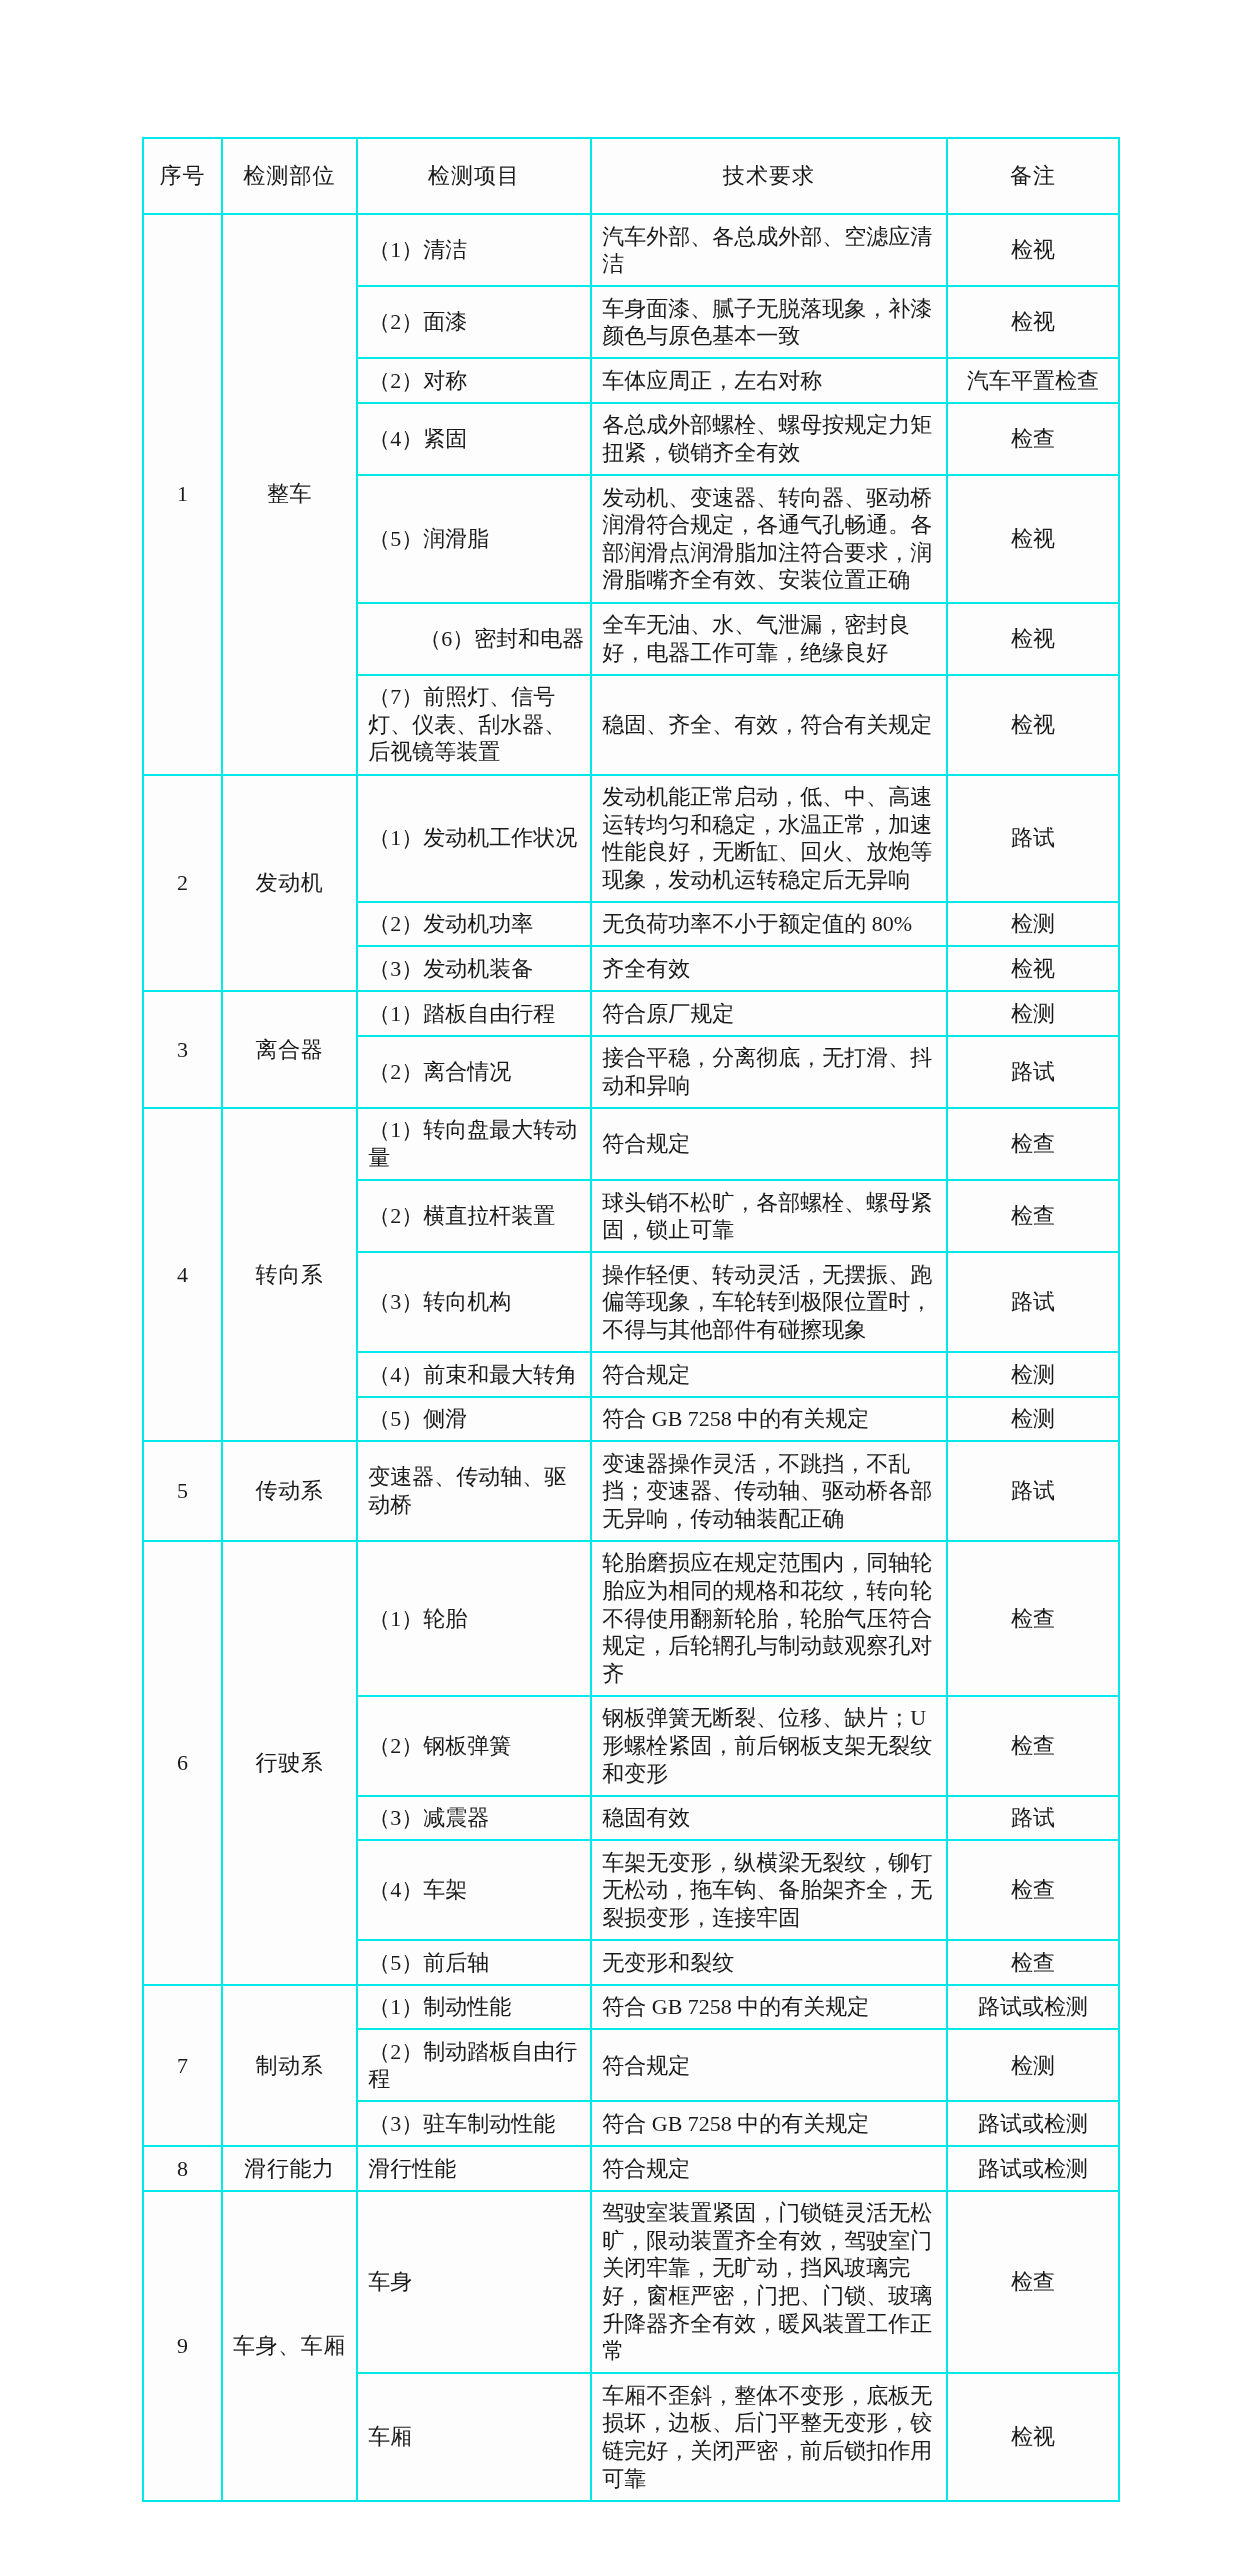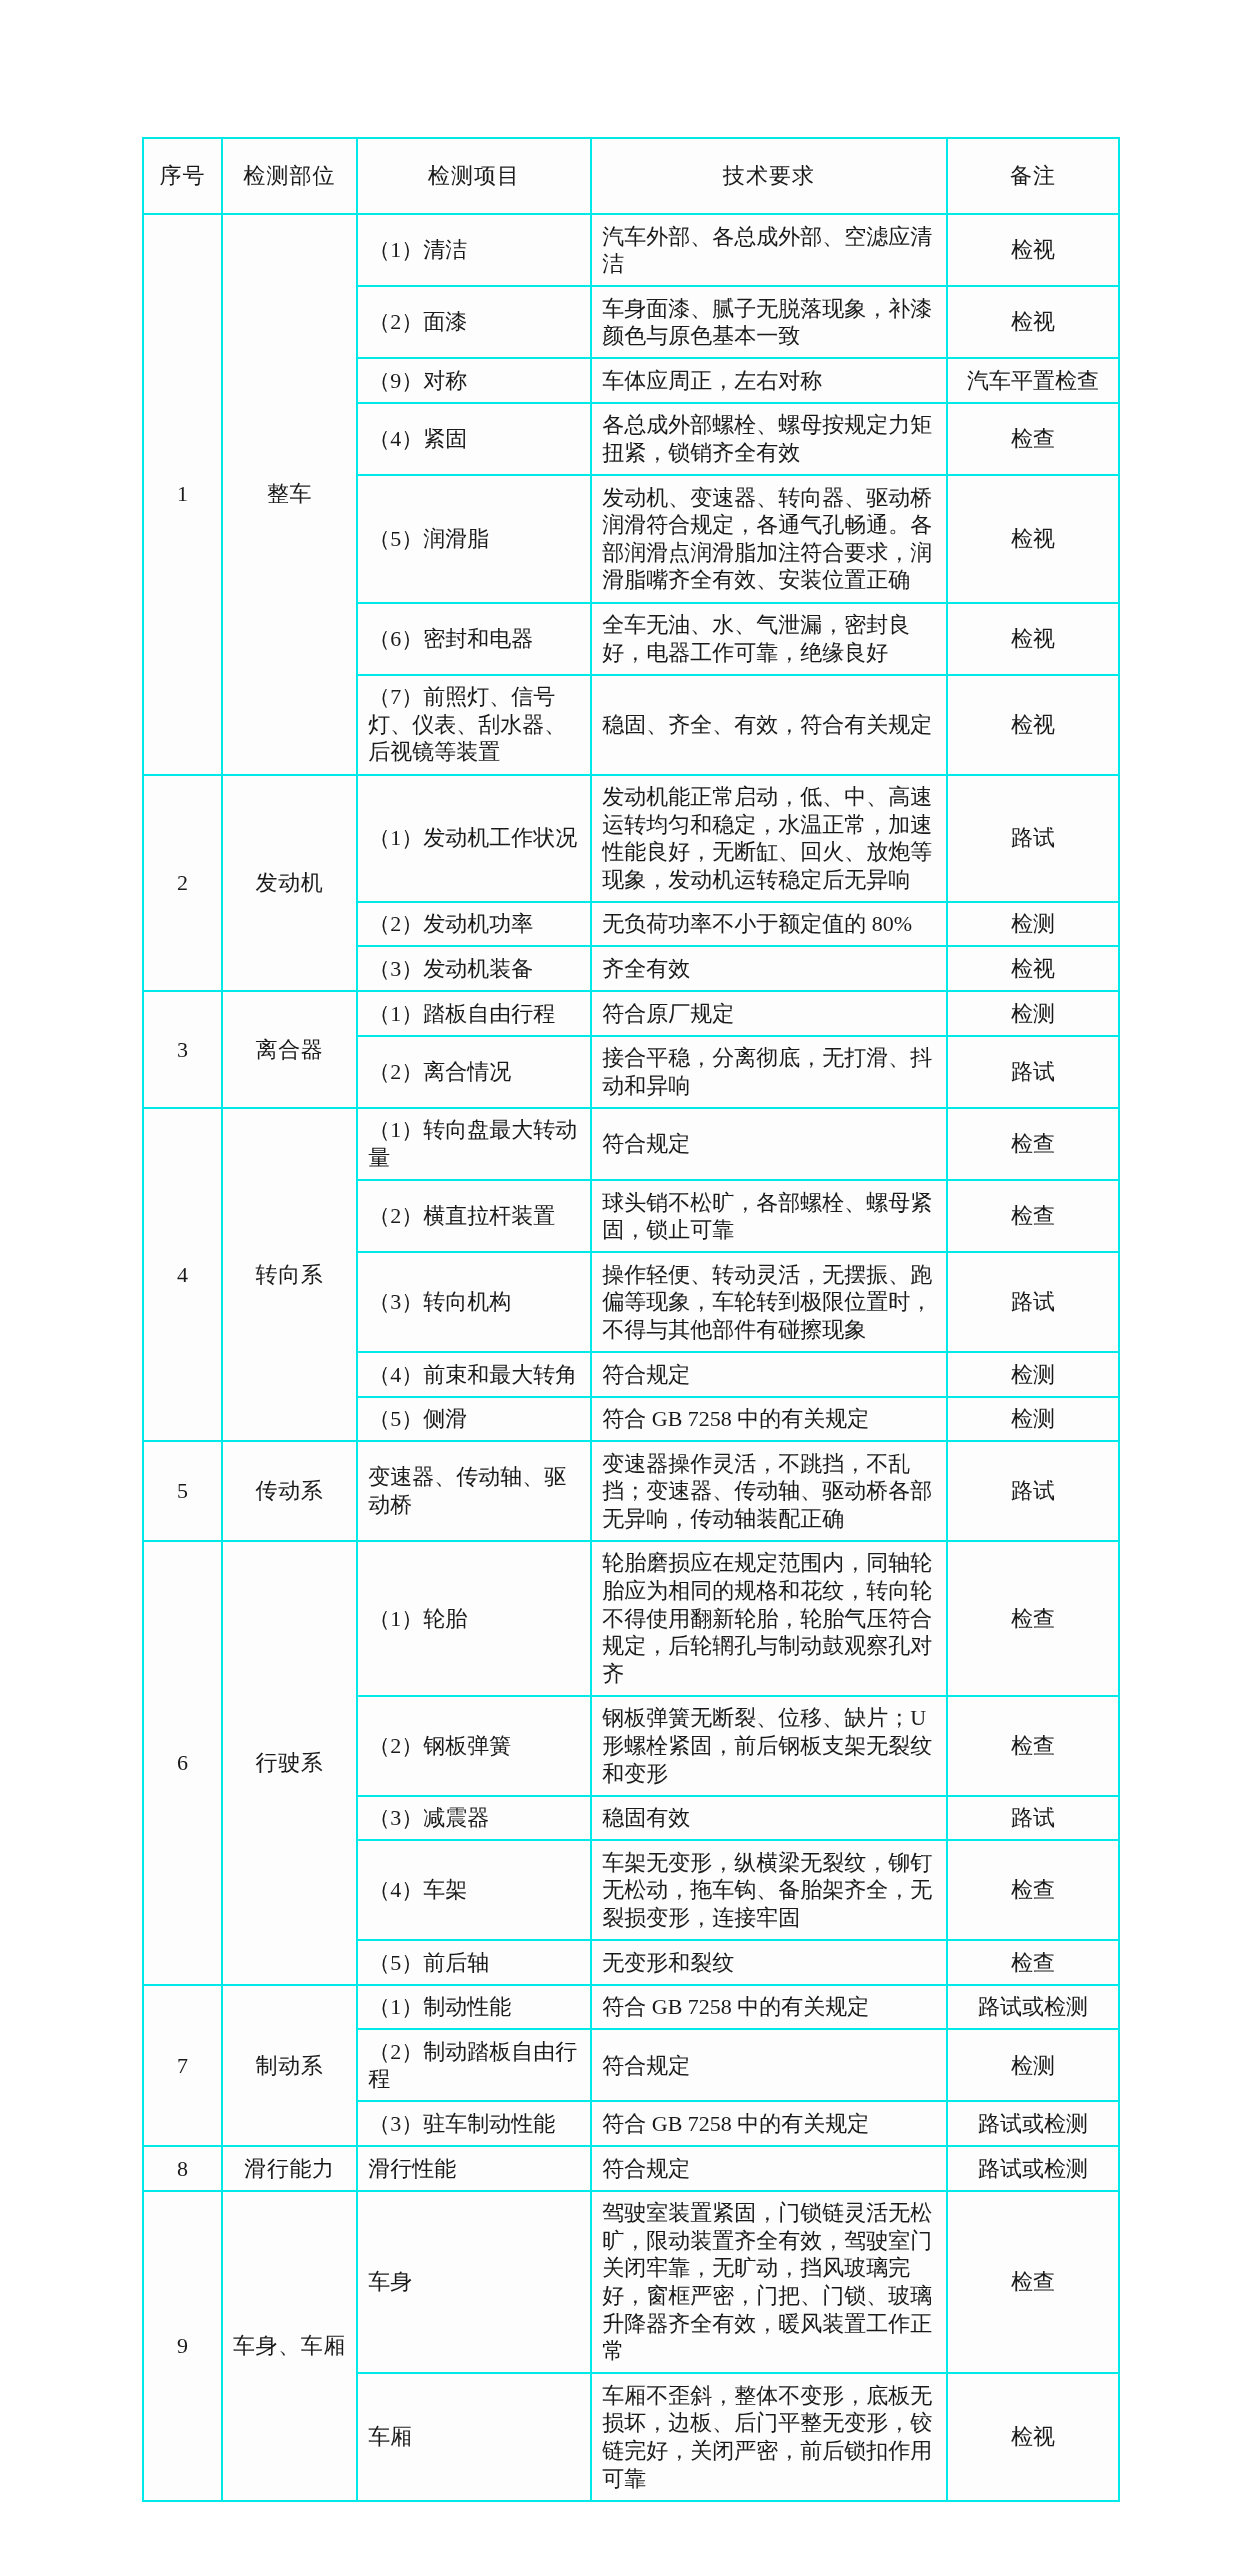--- a/index.html
+++ b/index.html
@@ -92,36 +92,36 @@
           <td class="cell-item" style="border-color: rgb(0, 233, 233);">（1）清洁</td>
           <td class="cell-req" style="border-color: rgb(0, 233, 233);">汽车外部、各总成外部、空滤应清洁</td>
           <td class="cell-remark" style="border-color: rgb(0, 233, 233);">检视</td>
         </tr>
         <tr>
           <td class="cell-item" style="border-color: rgb(0, 233, 233);">（2）面漆</td>
           <td class="cell-req" style="border-color: rgb(0, 233, 233);">车身面漆、腻子无脱落现象，补漆颜色与原色基本一致</td>
           <td class="cell-remark" style="border-color: rgb(0, 233, 233);">检视</td>
         </tr>
         <tr>
-          <td class="cell-item" style="border-color: rgb(0, 233, 233);">（9）对称</td>
+          <td class="cell-item" style="border-color: rgb(0, 233, 233);">（2）对称</td>
           <td class="cell-req" style="border-color: rgb(0, 233, 233);">车体应周正，左右对称</td>
           <td class="cell-remark" style="border-color: rgb(0, 233, 233);">汽车平置检查</td>
         </tr>
         <tr>
           <td class="cell-item" style="border-color: rgb(0, 233, 233);">（4）紧固</td>
           <td class="cell-req" style="border-color: rgb(0, 233, 233);">各总成外部螺栓、螺母按规定力矩扭紧，锁销齐全有效</td>
           <td class="cell-remark" style="border-color: rgb(0, 233, 233);">检查</td>
         </tr>
         <tr>
           <td class="cell-item" style="border-color: rgb(0, 233, 233);">（5）润滑脂</td>
           <td class="cell-req" style="border-color: rgb(0, 233, 233);">发动机、变速器、转向器、驱动桥润滑符合规定，各通气孔畅通。各部润滑点润滑脂加注符合要求，润滑脂嘴齐全有效、安装位置正确</td>
           <td class="cell-remark" style="border-color: rgb(0, 233, 233);">检视</td>
         </tr>
         <tr>
-          <td class="cell-item" style="border-color: rgb(0, 233, 233);">（6）密封和电器</td>
+          <td class="cell-item" style="border-color: rgb(0, 233, 233); text-align: right;">（6）密封和电器</td>
           <td class="cell-req" style="border-color: rgb(0, 233, 233);">全车无油、水、气泄漏，密封良好，电器工作可靠，绝缘良好</td>
           <td class="cell-remark" style="border-color: rgb(0, 233, 233);">检视</td>
         </tr>
         <tr>
           <td class="cell-item" style="border-color: rgb(0, 233, 233);">（7）前照灯、信号灯、仪表、刮水器、后视镜等装置</td>
           <td class="cell-req" style="border-color: rgb(0, 233, 233);">稳固、齐全、有效，符合有关规定</td>
           <td class="cell-remark" style="border-color: rgb(0, 233, 233);">检视</td>
         </tr>
         <tr>
           <td class="cell-no" rowspan="3" style="border-color: rgb(0, 233, 233);">2</td>

